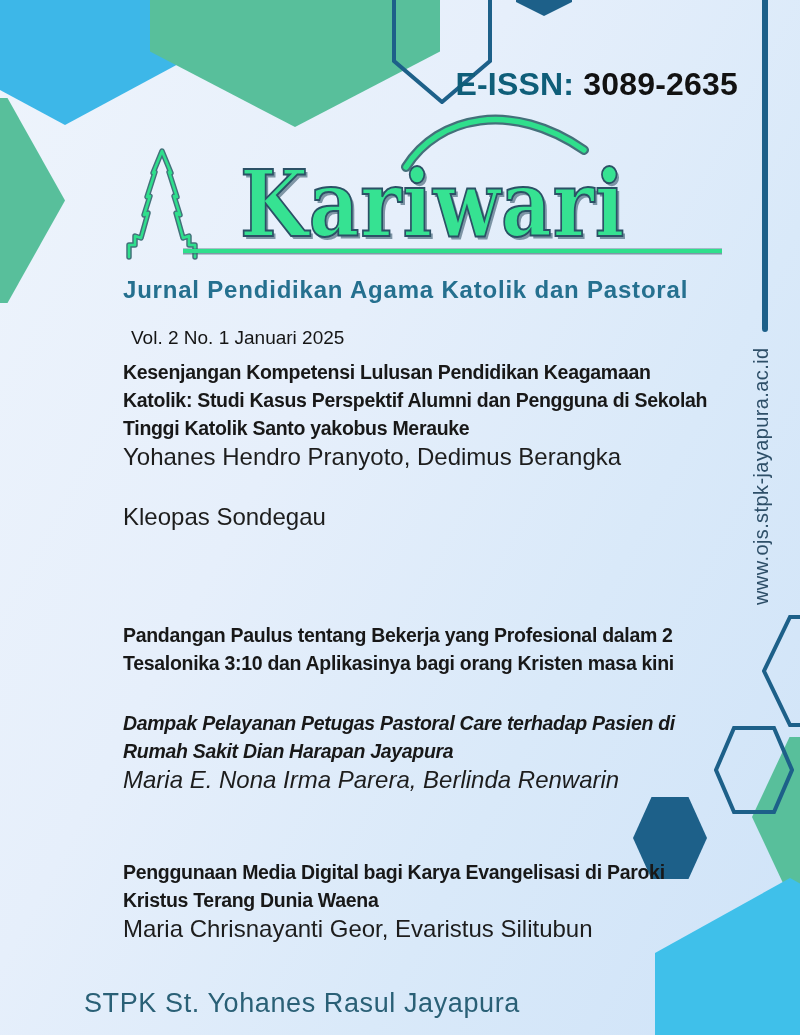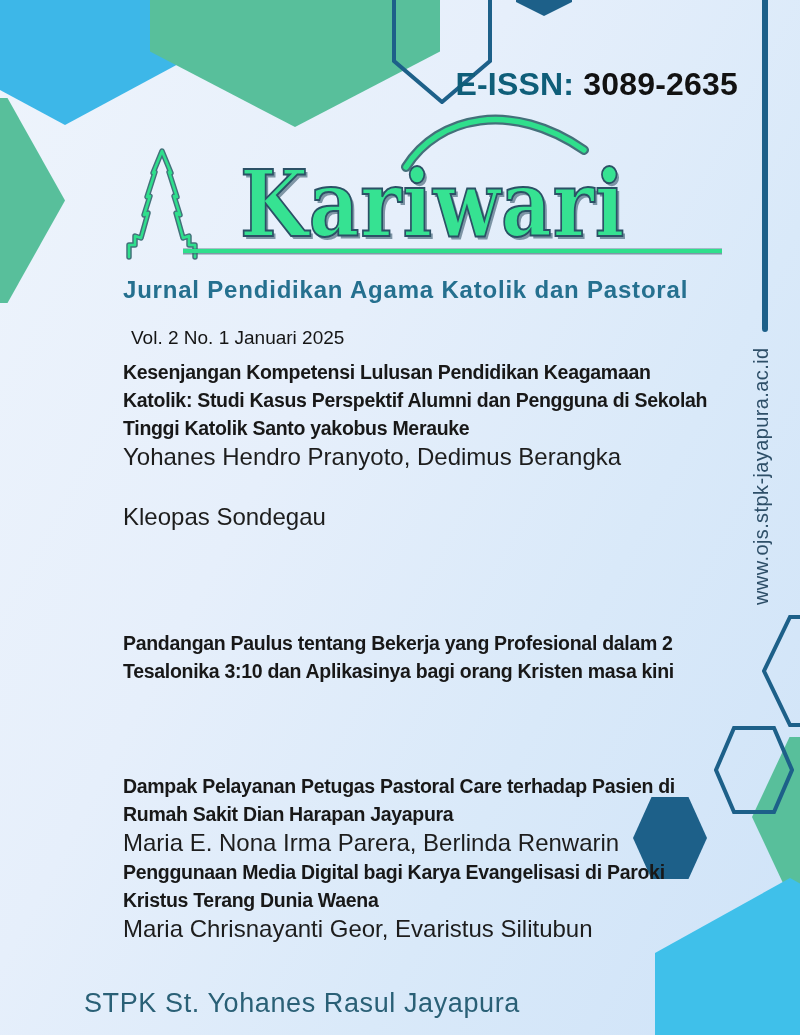--- a/index.html
+++ b/index.html
@@ -48,22 +48,22 @@
            font-size:24px; font-weight:bold; letter-spacing:.8px; color:#25708f; }
   .vol { position:absolute; z-index:2; left:131px; top:327px;
            font-size:19px; color:#151515; }
   
   .article { position:absolute; z-index:2; left:123px; width:588px; }
   .article .t { font-size:19.5px; font-weight:bold; line-height:28px;
                 letter-spacing:-.3px; color:#181818; }
   .article .a { margin-top:4px; font-size:24px; line-height:22px; color:#1d1d1d; }
   .art-0 { top:358px; }
   .art-1 { top:502px; }
-  .art-2 { top:621px;margin-top:8px; }
-  .art-3 { top:772px; }
+  .art-2 { top:621px; }
+  .art-3 { top:709px;font-style:italic; }
   .art-4 { top:858px; }
   
   .footer-inst { position:absolute; z-index:2; left:84px; top:988px;
            font-size:27px; letter-spacing:.6px; color:#2a6076; }
 </style>
 </head>
 <body>
 
 <div class="page">
 

